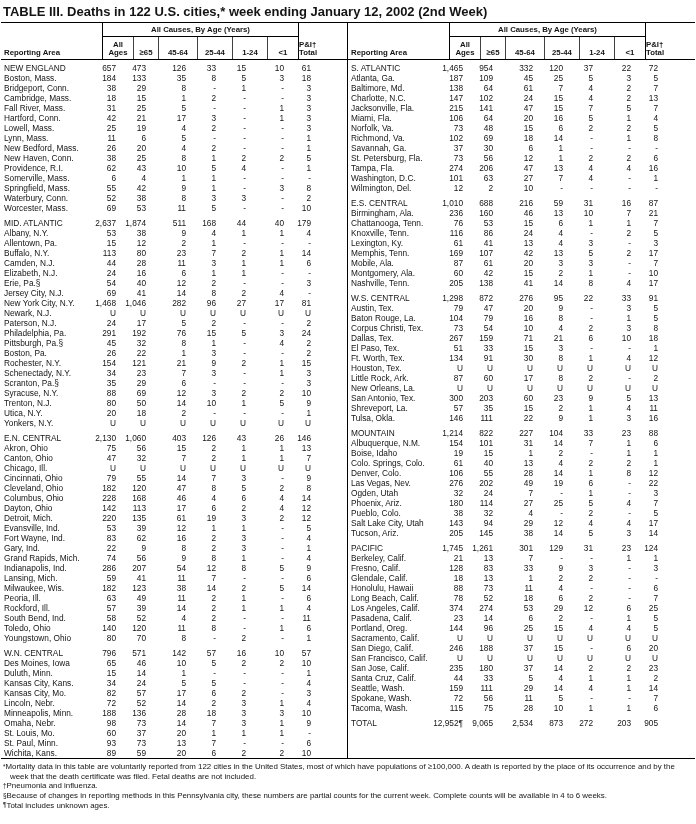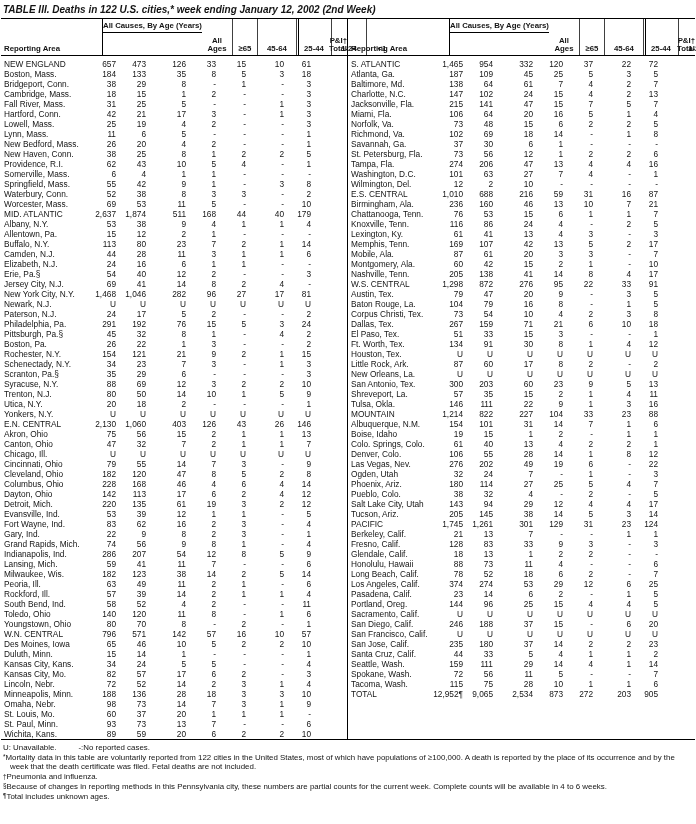--- a/index.html
+++ b/index.html
@@ -2,42 +2,42 @@
 <html><head>
 <meta charset="utf-8">
 <style>
   html,body{margin:0;padding:0;}
   body{
     width:696px;height:824px;background:#ffffff;color:#141414;
     font-family:"Liberation Sans", sans-serif;
     -webkit-font-smoothing:antialiased;
   }
   .page{position:relative;padding:3px 1px 0 1px;}
-  .title{font-size:10px;font-weight:bold;padding:1px 0 3px 2px;font-style:italic;}
+  .title{font-size:13px;font-weight:bold;padding:1px 0 3px 2px;}
   .table{display:flex;border-bottom:1.4px solid #000;}
   .half{width:348px;box-sizing:border-box;}
   .half.left{border-right:1px solid #000;}
   
   .thead{
     border-top:1.4px solid #000;border-bottom:1.4px solid #000;
     height:38px;display:flex;box-sizing:border-box;
     font-weight:bold;font-size:7.8px;
   }
   .th-area{width:101px;display:flex;align-items:flex-end;padding:0 0 2px 3px;box-sizing:border-box;}
-  .th-group{width:197px;box-sizing:border-box;border-left:1px solid #000;border-right:1px solid #000;display:flex;flex-direction:row;}
+  .th-group{width:197px;box-sizing:border-box;border-left:1px solid #000;border-right:1px solid #000;display:flex;flex-direction:column;}
   .th-group-label{height:13px;border-bottom:1px solid #000;display:flex;align-items:center;justify-content:center;white-space:nowrap;}
   .th-ages{flex:1;display:flex;}
   .th-age{display:flex;align-items:flex-end;justify-content:center;text-align:center;padding-bottom:2px;box-sizing:border-box;line-height:8px;}
   .th-age + .th-age{border-left:1px solid #404040;}
   .ta1{width:30px;}.ta2{width:25px;}.ta3{width:39px;}.ta4{width:35px;}.ta5{width:35px;text-align:right;}.ta6{width:31px;}
-  .th-pni{flex:1;display:flex;flex-direction:column;align-items:flex-end;justify-content:flex-end;padding-bottom:2px;line-height:8px;}
+  .th-pni{flex:1;display:flex;flex-direction:column;align-items:flex-start;justify-content:flex-end;padding-bottom:2px;line-height:8px;}
   
   .rows{padding-top:3px;}
   .row{display:flex;height:10px;line-height:10px;font-size:8.3px;white-space:nowrap;}
-  .section-start{}
+  .section-start{margin-top:5px;}
   .rows .section-start:first-child{margin-top:0;}
   .c{box-sizing:border-box;}
   .c.a{width:60px;padding-left:3px;text-align:left;overflow:visible;}
   .c.n{text-align:right;}
   .n1{width:55px;}.n2{width:30px;}.n3{width:40px;}.n4{width:30px;}.n5{width:30px;}.n6{width:38px;}.n7{width:27px;}
   
   .footnotes{padding:3px 2px 0 2px;font-size:7.9px;line-height:9.7px;}
   .legend{white-space:pre;}
   .fn{padding-left:7px;text-indent:-7px;}
   .fnm{font-size:6.4px;vertical-align:top;position:relative;top:-0.5px;}
@@ -1411,19 +1411,18 @@
             <div class="c n n4">873</div>
             <div class="c n n5">272</div>
             <div class="c n n6">203</div>
             <div class="c n n7">905</div>
           </div>
         </div>
     </div>
   </div>
 
   <div class="footnotes">
-    <div class="legend">U: Unavailable.          -:No reported cases.</div>
     <div class="fn"><span class="fnm">*</span><span>Mortality data in this table are voluntarily reported from 122 cities in the United States, most of which have populations of ≥100,000.  A death is reported by the place of its occurrence and by the week that the death certificate was filed. Fetal deaths are not included.</span></div>
     <div class="fn"><span class="fnm">†</span><span>Pneumonia and influenza.</span></div>
     <div class="fn"><span class="fnm">§</span><span>Because of changes in reporting methods in this Pennsylvania city, these numbers are partial counts for the current week. Complete counts will be available in 4 to 6 weeks.</span></div>
     <div class="fn"><span class="fnm">¶</span><span>Total includes unknown ages.</span></div>
   </div>
 </div>
 
 </body></html>

